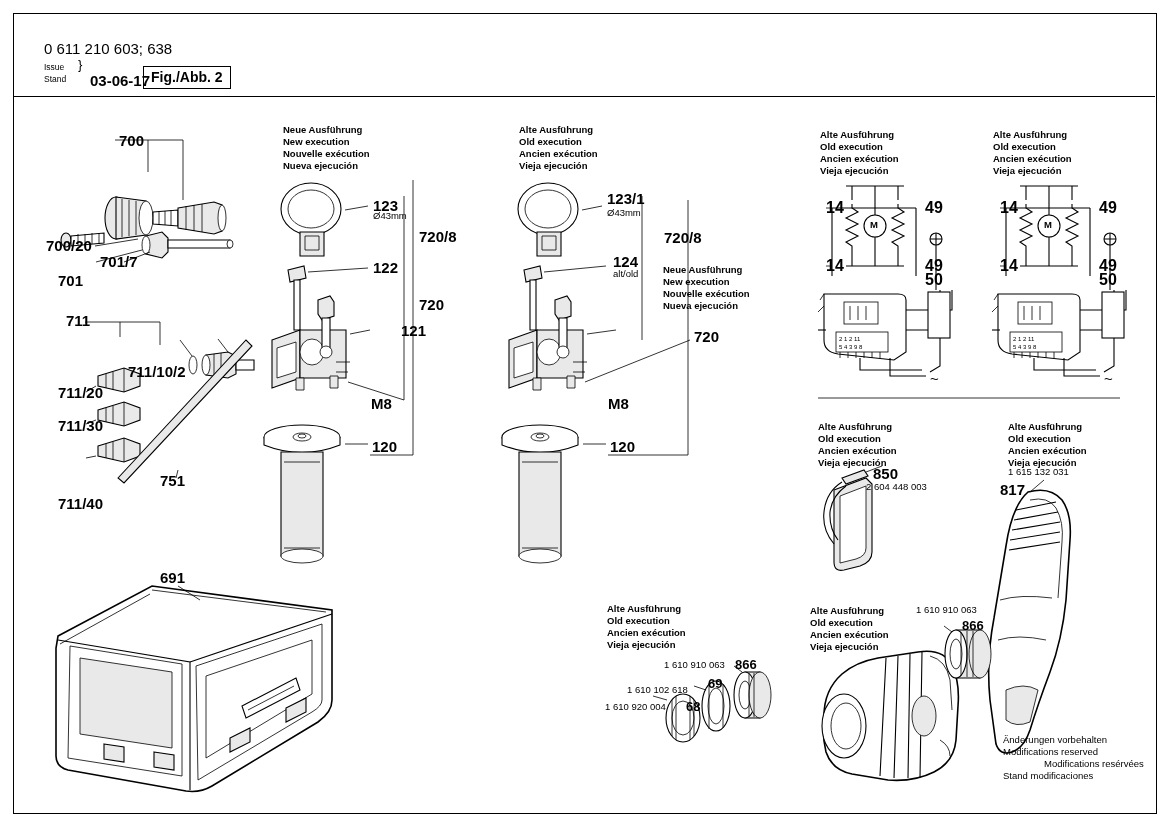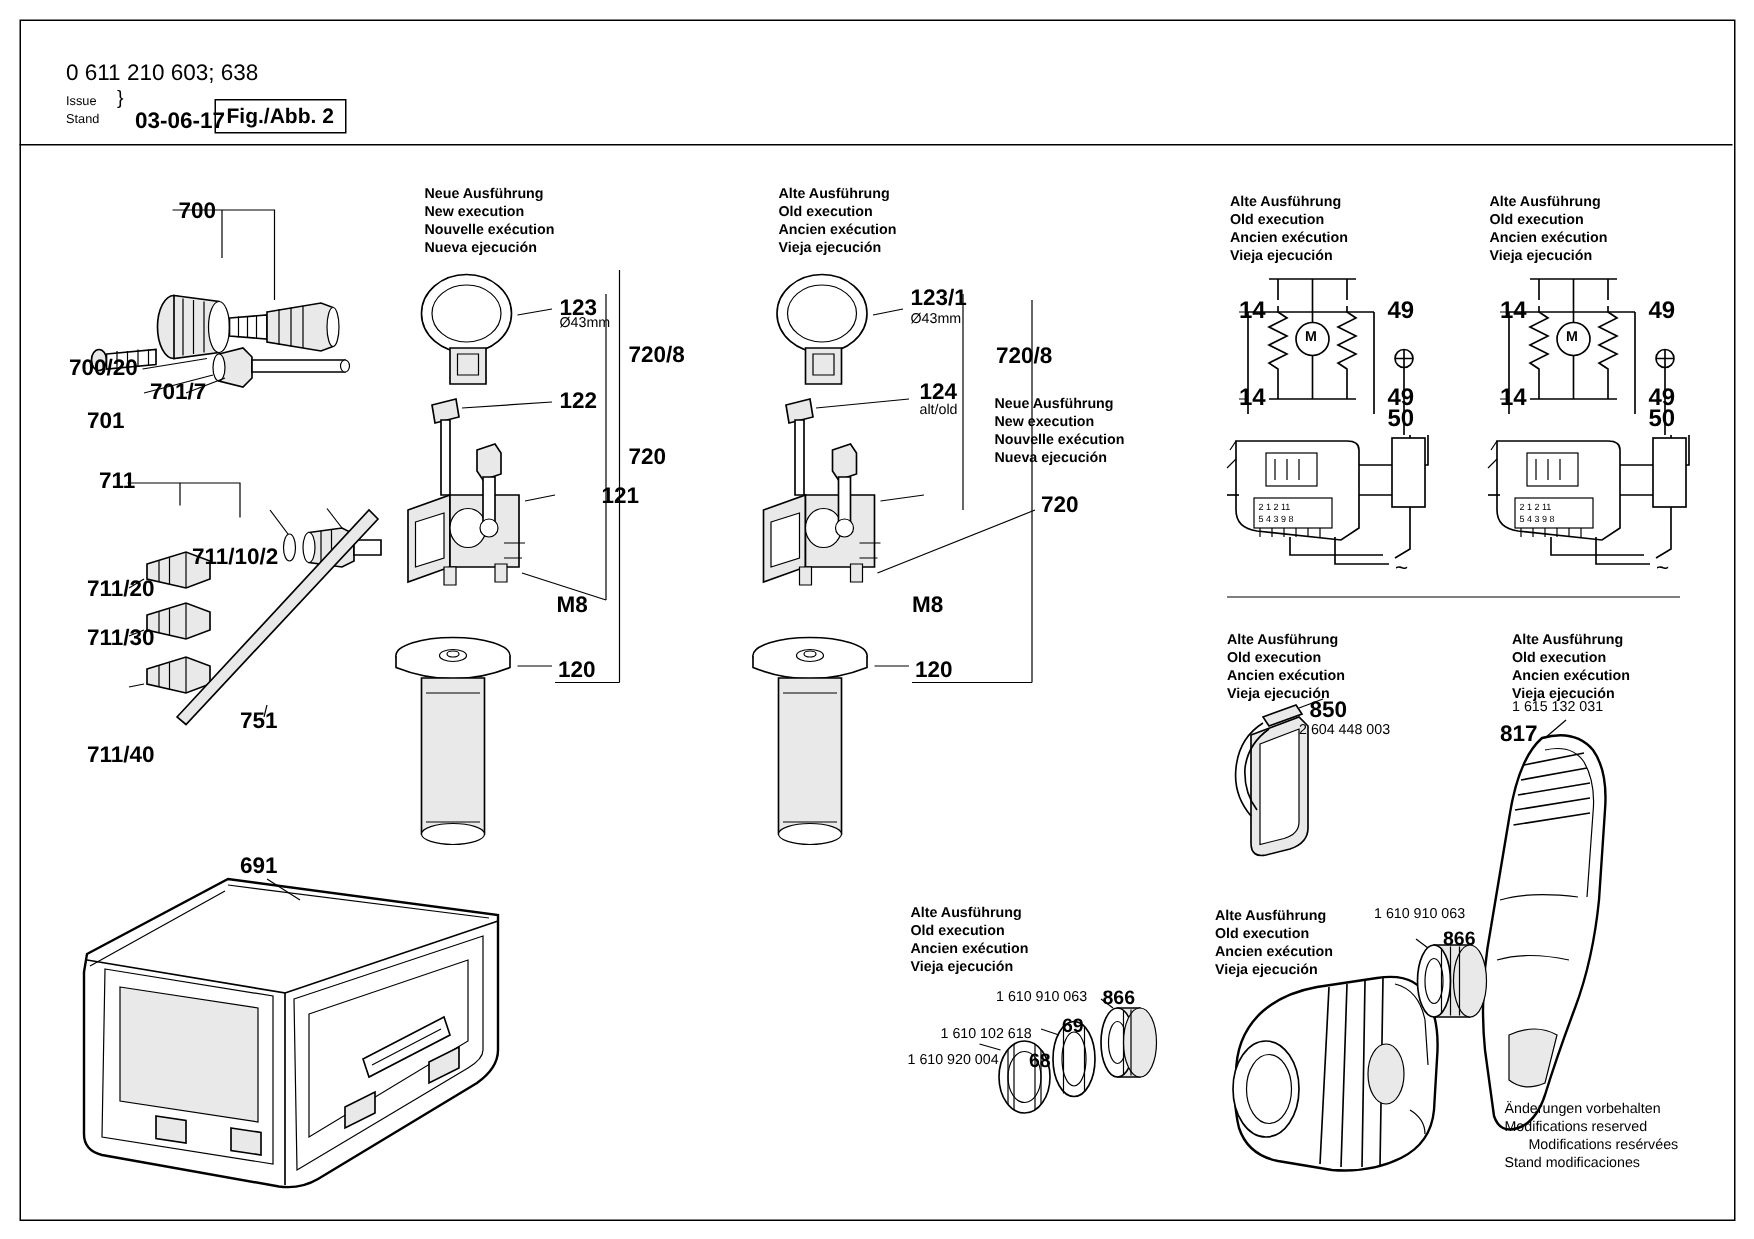--- a/index.html
+++ b/index.html
@@ -472,17 +472,17 @@
   <div class="t s12 b" style="left:708px;top:676px;">69</div>
   <div class="t s9" style="left:605px;top:701px;">1 610 920 004</div>
   <div class="t s12 b" style="left:686px;top:699px;">68</div>
 
   <div class="t s9" style="left:916px;top:604px;">1 610 910 063</div>
   <div class="t s12 b" style="left:962px;top:618px;">866</div>
 
   <div>
     <div class="t s9" style="left:1003px;top:734px;">Änderungen vorbehalten</div>
     <div class="t s9" style="left:1003px;top:746px;">Modifications reserved</div>
-    <div class="t s9" style="left:1019px;top:758px;">Modifications resérvées</div>
+    <div class="t s9" style="left:1044px;top:758px;">Modifications resérvées</div>
     <div class="t s9" style="left:1003px;top:770px;">Stand modificaciones</div>
   </div>
 
 </div>
 
 </body></html>

